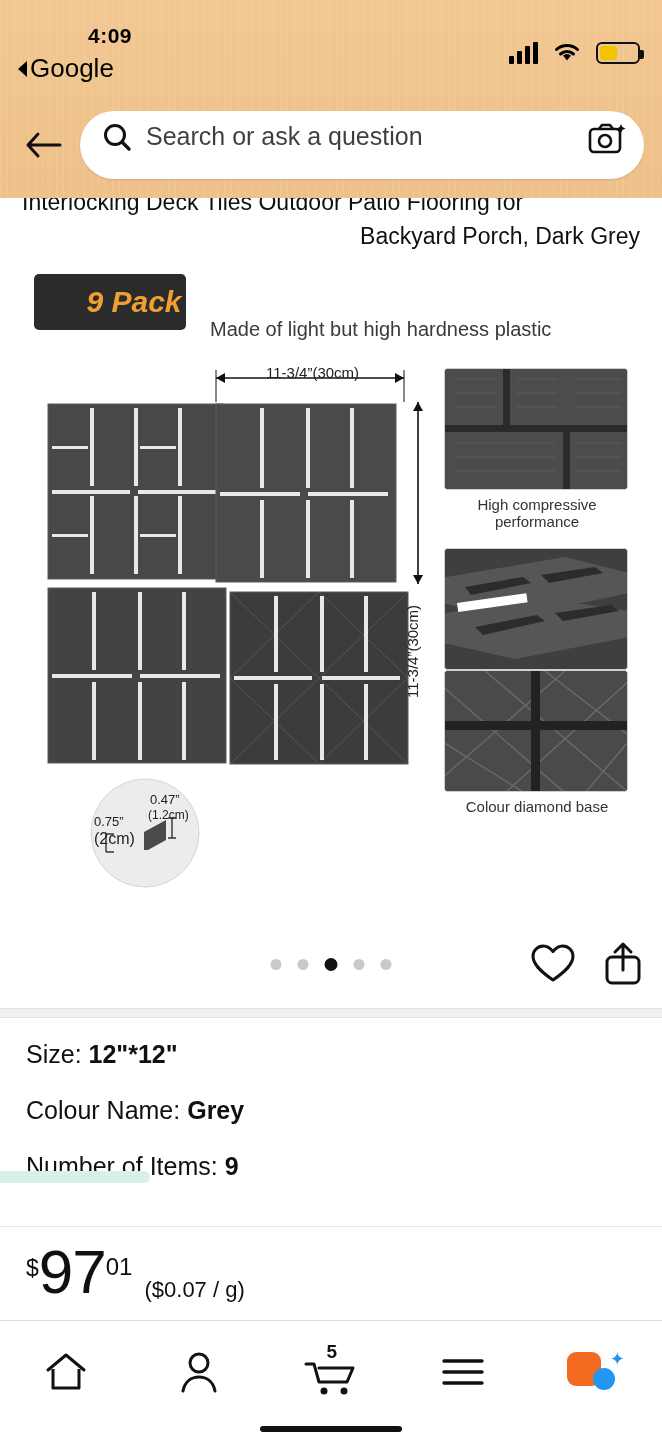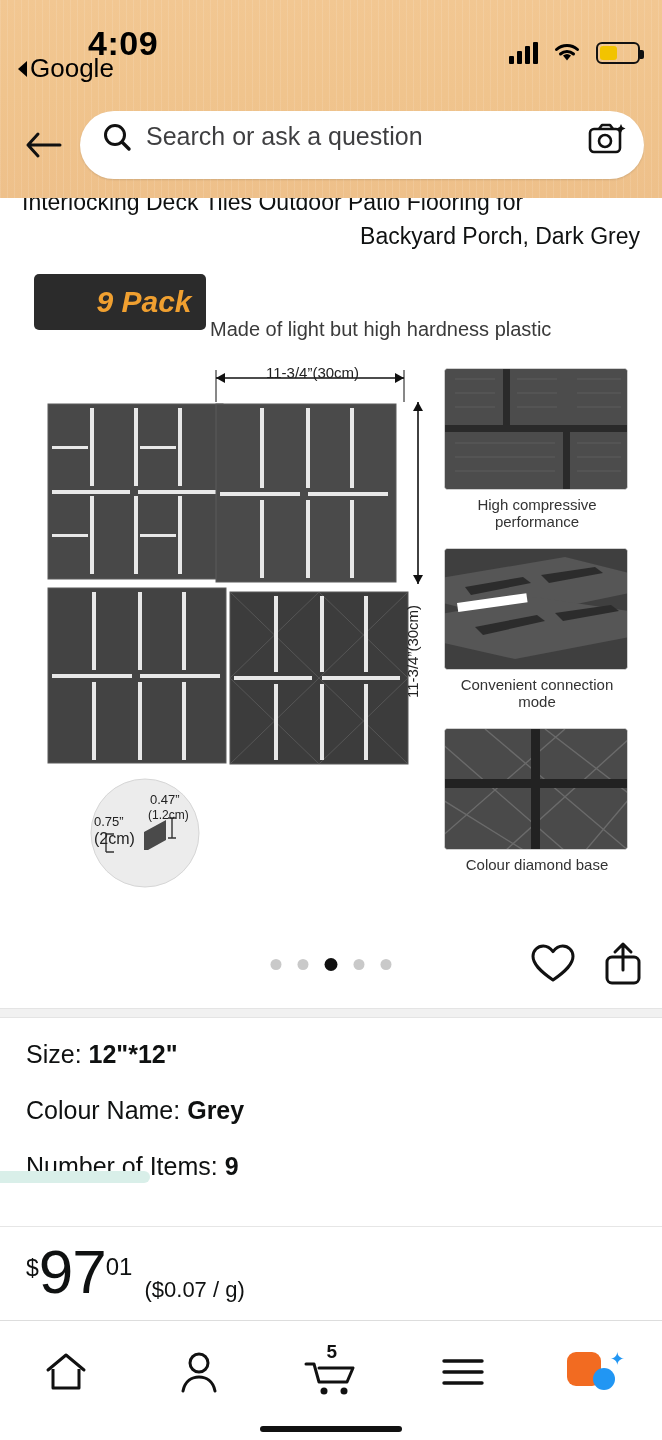--- a/index.html
+++ b/index.html
@@ -19,21 +19,21 @@
     position: relative;
   }
   .statusbar:before{
     content:"";
     position:absolute; inset:0;
     background-image: repeating-linear-gradient(90deg, rgba(255,255,255,.18) 0 1px, rgba(0,0,0,0) 1px 7px);
     opacity:.6;
   }
   .sb-time {
     position: absolute; left: 88px; top: 24px;
-    font-size: 34px; font-weight: bold; color:#000; letter-spacing:.5px;
+    font-size: 21px; font-weight: bold; color:#000; letter-spacing:.5px;
   }
   .sb-back {
     position:absolute; left: 18px; top: 53px;
     font-size: 26px; color:#000; font-weight:500;
     display:flex; align-items:center; gap:3px;
   }
   .sb-back .tri {
     width:0;height:0;border-top:8px solid transparent;border-bottom:8px solid transparent;
     border-right:9px solid #000; display:inline-block;
   }
@@ -89,21 +89,21 @@
     white-space:nowrap; overflow:hidden;
   }
   .title .clip{ display:block; margin-top:-18px;}
   .subtitle{
     font-size:23px; color:#0f1111; padding: 0 22px; line-height:1.5;text-align:right;
   }
 
   
   .gallery{ position:relative; height: 740px; margin-top:14px;}
   .badge-pack{
-    position:absolute; left:34px; top:6px; width:172px; height:56px;
+    position:absolute; left:34px; top:6px; width:152px; height:56px;
     background:#2b2b2b; border-radius:5px;
     display:flex;align-items:center;justify-content:center;
     color:#f0a030; font-size:30px; font-weight:bold; font-style:italic;padding-left:48px;
   }
   .headline{
     position:absolute; left:210px; top:4px;
     color:#f0a030; font-size:29px; font-weight:bold; letter-spacing:.3px;
   }
   .subhead{
     position:absolute; left:210px; top:50px;
@@ -358,21 +358,20 @@
           </g>
           <g fill="#2c2c2c">
             <path d="M20 38 L78 28 L86 34 L26 46 Z"></path>
             <path d="M96 26 L150 18 L158 24 L104 34 Z"></path>
             <path d="M30 78 L92 66 L100 72 L38 86 Z"></path>
             <path d="M110 64 L166 56 L174 62 L118 72 Z"></path>
           </g>
           <rect x="12" y="54" width="70" height="9" fill="#ffffff" transform="rotate(-8 12 54)"></rect>
         </svg>
       </div>
-      <div class="thumb-cap">Convenient connection mode</div>
 
       <div class="thumb">
         <svg width="184" height="122" viewBox="0 0 184 122">
           <rect width="184" height="122" fill="#4a4a4a"></rect>
           <g stroke="#6a6a6a" stroke-width="1.4" fill="none">
             <path d="M-20 0 L120 122 M40 0 L184 122 M100 0 L204 80 M-20 60 L80 122
                      M120 0 L-20 122 M184 10 L60 122 M184 70 L140 122"></path>
           </g>
           <g fill="#222">
             <rect x="0" y="50" width="184" height="9"></rect>

